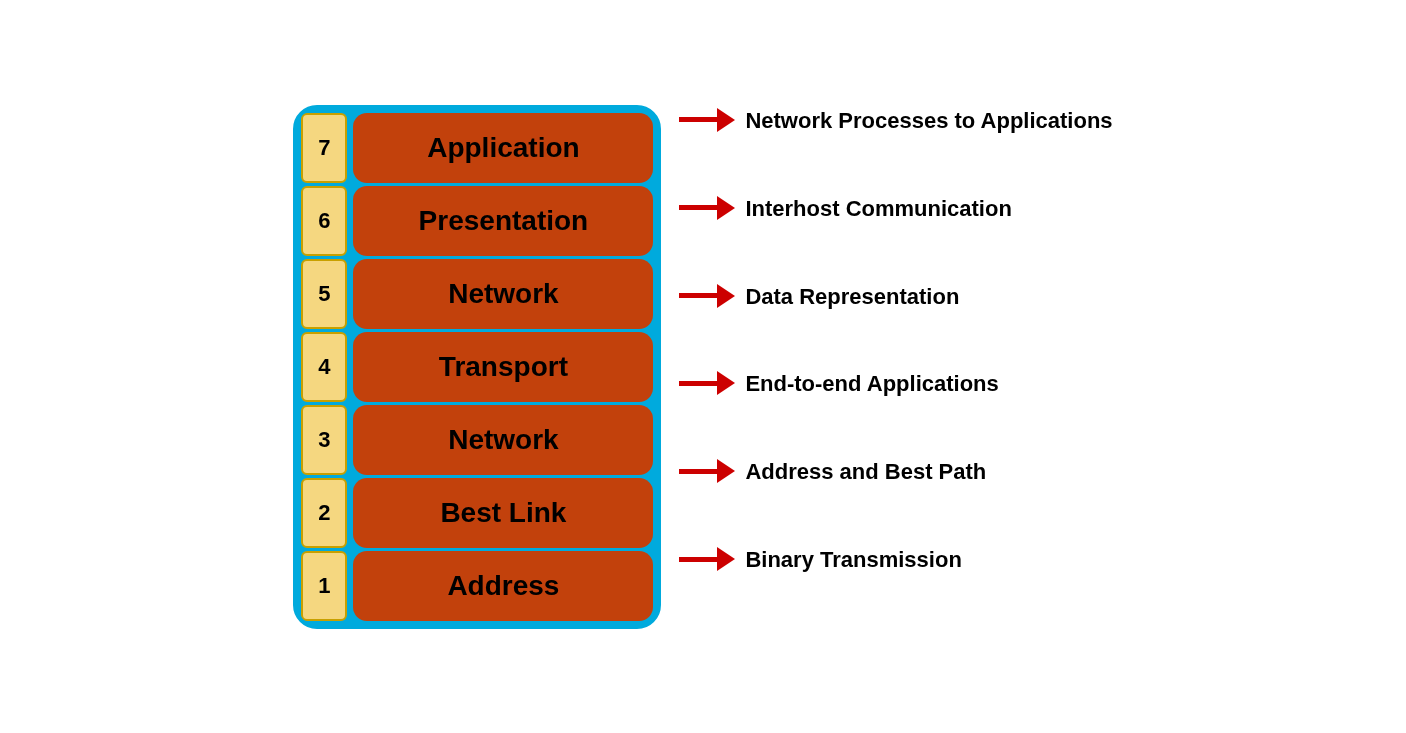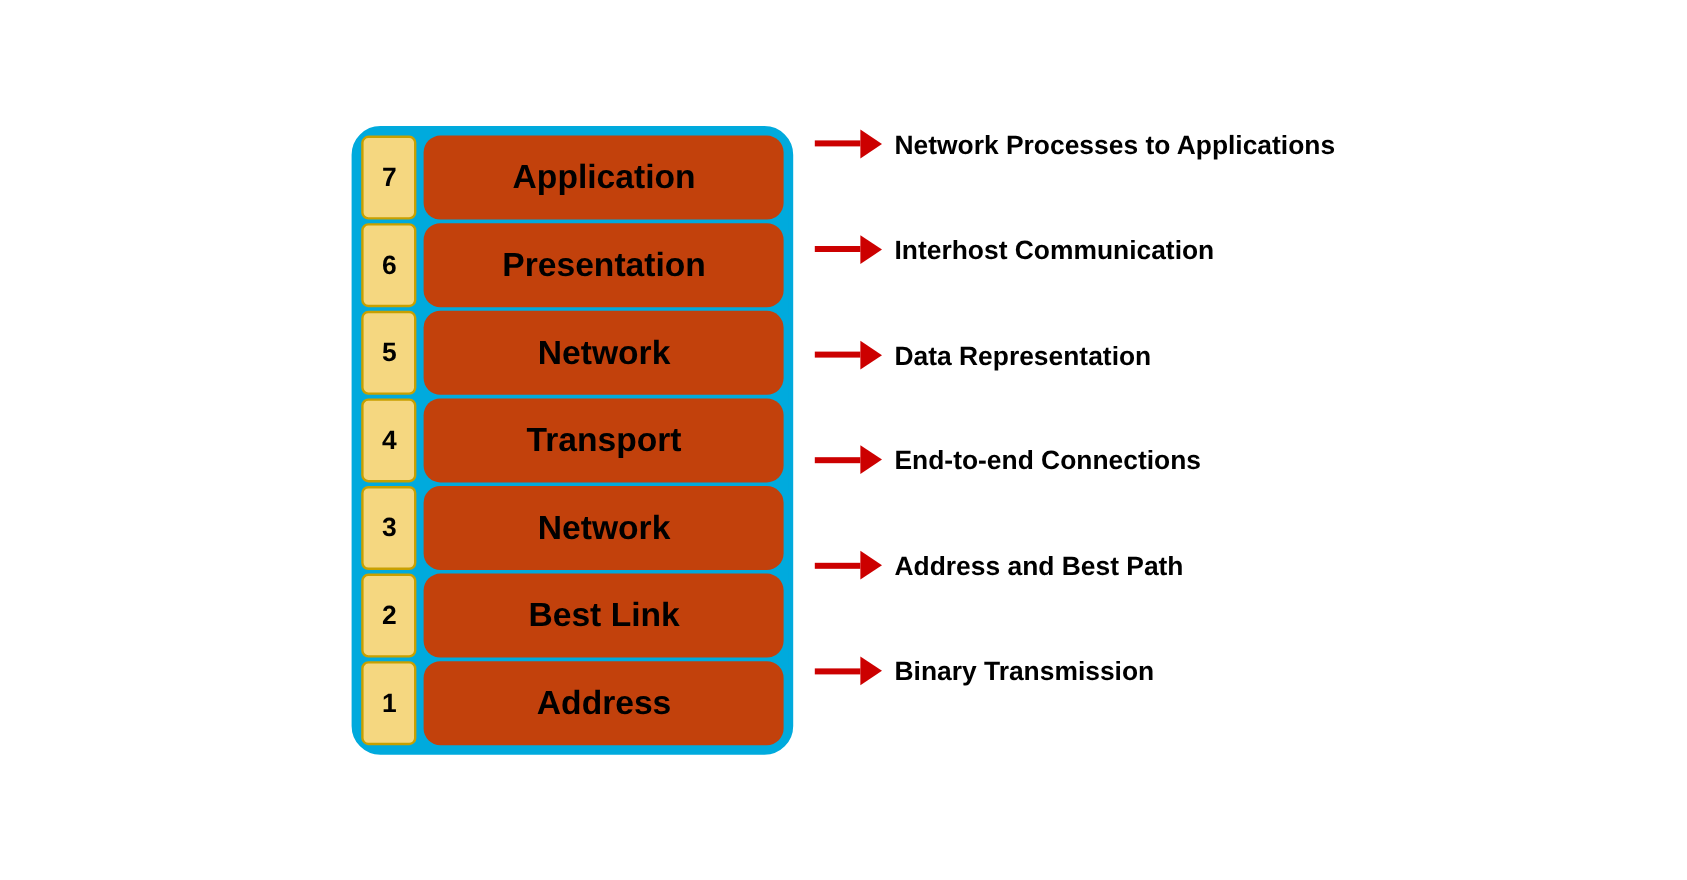--- a/index.html
+++ b/index.html
@@ -182,21 +182,21 @@
           <div class="arrow-line"></div>
           <div class="arrow-head"></div>
         </div>
         <span class="description-text">Data Representation</span>
       </div>
       <div class="arrow-description-row">
         <div class="arrow">
           <div class="arrow-line"></div>
           <div class="arrow-head"></div>
         </div>
-        <span class="description-text">End-to-end Connections</span>
+        <span class="description-text">End-to-end Applications</span>
       </div>
       <div class="arrow-description-row">
         <div class="arrow">
           <div class="arrow-line"></div>
           <div class="arrow-head"></div>
         </div>
         <span class="description-text">Address and Best Path</span>
       </div>
       <div class="arrow-description-row">
         <div class="arrow">

